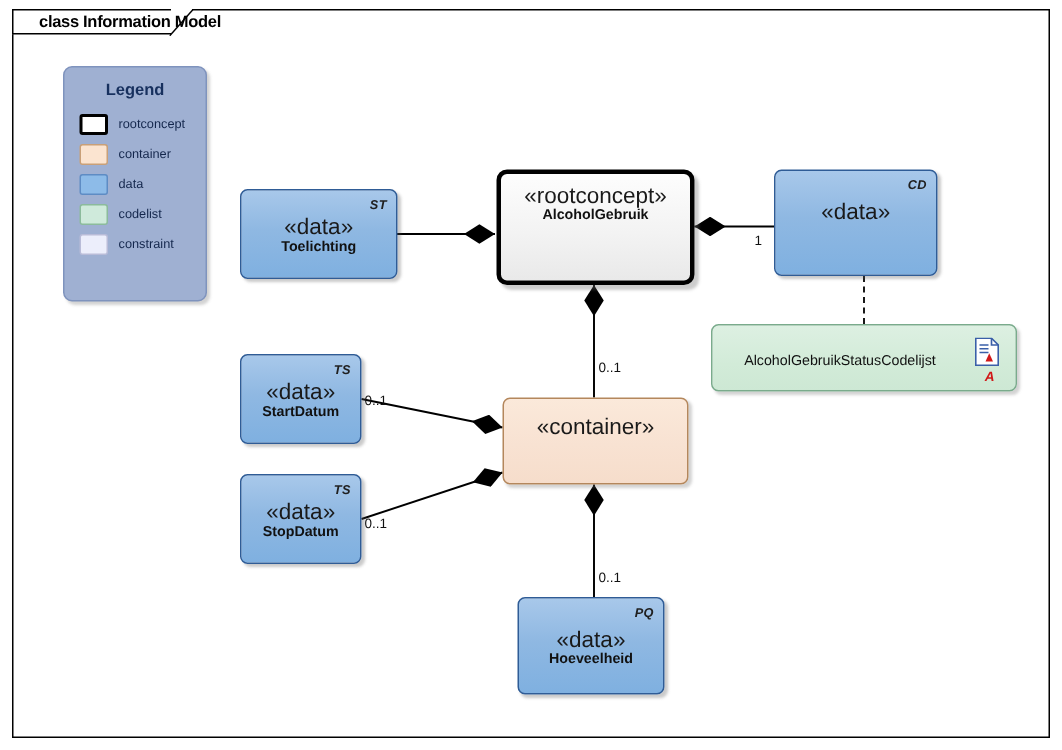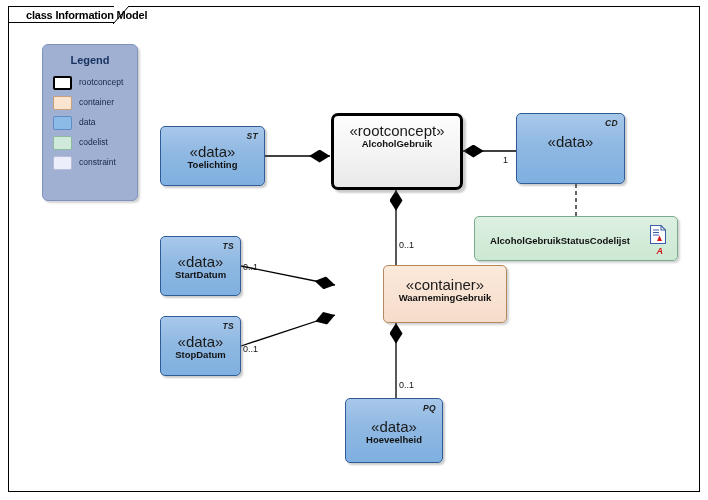--- a/index.html
+++ b/index.html
@@ -125,35 +125,34 @@
     border: 3px solid #000000;
     border-radius: 7px;
     background: linear-gradient(to bottom, #fdfdfd 0%, #f3f3f3 55%, #e9e9e9 100%);
     box-shadow: 3px 3px 2px rgba(110,110,110,0.35);
   }
   
   .n-container {
     border: 1px solid #b4875c;
     background: linear-gradient(to bottom, #fbe9da 0%, #f8e2d2 55%, #f6ddcb 100%);
     box-shadow: 2px 2px 2px rgba(110,110,110,0.3);
-    margin-left: 48px;
   }
   
   .n-codelist {
     border: 1px solid #7aab8c;
     background: linear-gradient(to bottom, #ddf0e2 0%, #d2ebd8 60%, #cde8d4 100%);
     box-shadow: 2px 2px 2px rgba(110,110,110,0.3);
   }
   .n-codelist .cl-name {
     position: absolute;
     left: 0;
     right: 0;
     top: 18px;
     font-size: 9.5px;
-    font-weight: bold;
+    font-weight: normal;
     color: #111111;
   }
   .doc-icon {
     position: absolute;
     right: 11px;
     top: 8px;
     width: 16px;
     height: 19px;
   }
   .a-glyph {
@@ -361,21 +360,20 @@
     <div class="corner">TS</div>
     <div class="body" style="top:18px;">
       <div class="stereo">«data»</div>
       <div class="nm">StopDatum</div>
     </div>
   </div>
 
   <div class="node n-container" style="left:335px; top:265px; width:124px; height:58px;">
     <div class="body" style="top:12px;">
       <div class="stereo">«container»</div>
-      <div class="nm">WaarnemingGebruik</div>
     </div>
   </div>
 
   <div class="node n-data" style="left:345px; top:398px; width:98px; height:65px;padding-left:33px;">
     <div class="corner">PQ</div>
     <div class="body" style="top:21px;">
       <div class="stereo">«data»</div>
       <div class="nm">Hoeveelheid</div>
     </div>
   </div>

